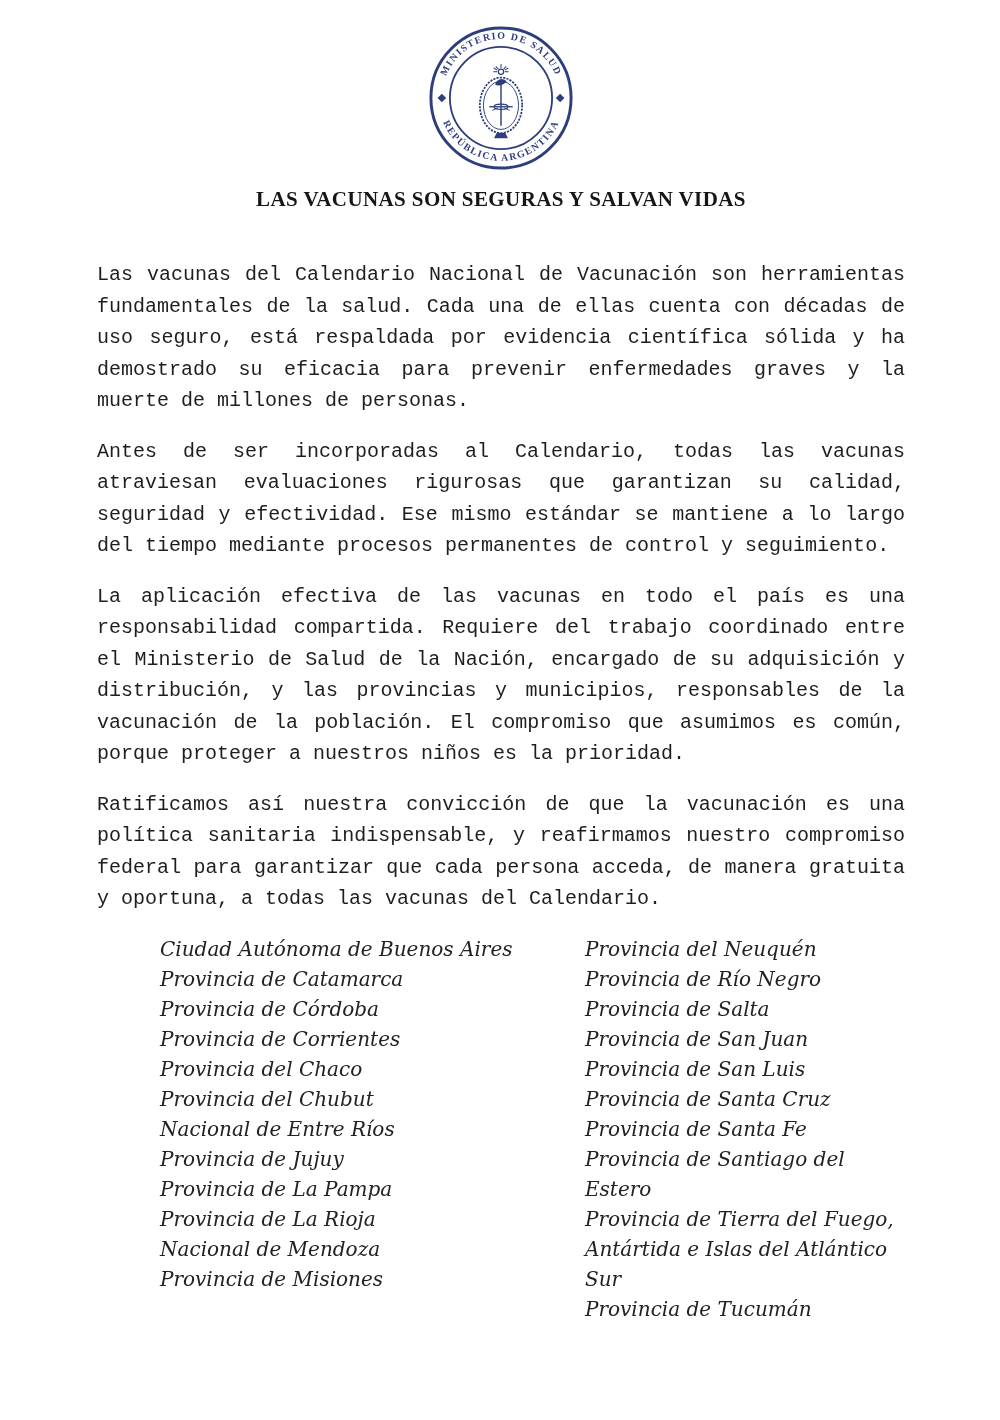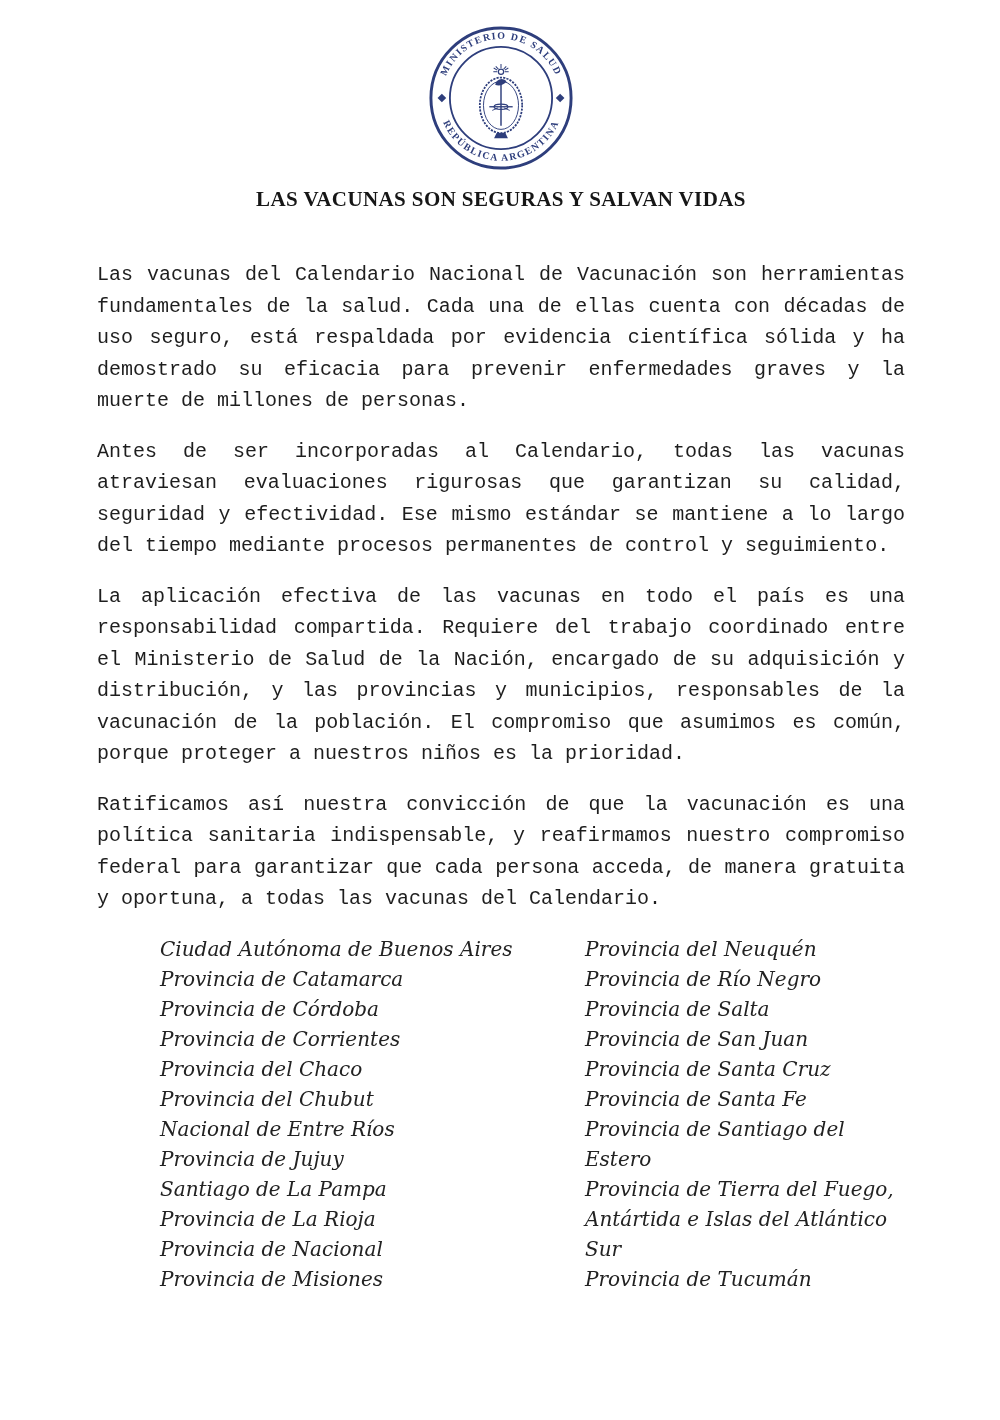--- a/index.html
+++ b/index.html
@@ -125,30 +125,31 @@
   <div class="province-columns">
     <ul class="province-col left">
       <li>Ciudad Autónoma de Buenos Aires</li>
       <li>Provincia de Catamarca</li>
       <li>Provincia de Córdoba</li>
       <li>Provincia de Corrientes</li>
       <li>Provincia del Chaco</li>
       <li>Provincia del Chubut</li>
       <li>Nacional de Entre Ríos</li>
       <li>Provincia de Jujuy</li>
-      <li>Santiago de La Pampa</li>
+      <li>Provincia de La Pampa</li>
       <li>Provincia de La Rioja</li>
-      <li>Provincia de Nacional</li>
+      <li>Nacional de Mendoza</li>
       <li>Provincia de Misiones</li>
     </ul>
     <ul class="province-col right">
       <li>Provincia del Neuquén</li>
       <li>Provincia de Río Negro</li>
       <li>Provincia de Salta</li>
       <li>Provincia de San Juan</li>
+      <li>Provincia de San Luis</li>
       <li>Provincia de Santa Cruz</li>
       <li>Provincia de Santa Fe</li>
       <li>Provincia de Santiago del Estero</li>
       <li>Provincia de Tierra del Fuego, Antártida e Islas del Atlántico Sur</li>
       <li>Provincia de Tucumán</li>
     </ul>
   </div>
 
 </div>
 

